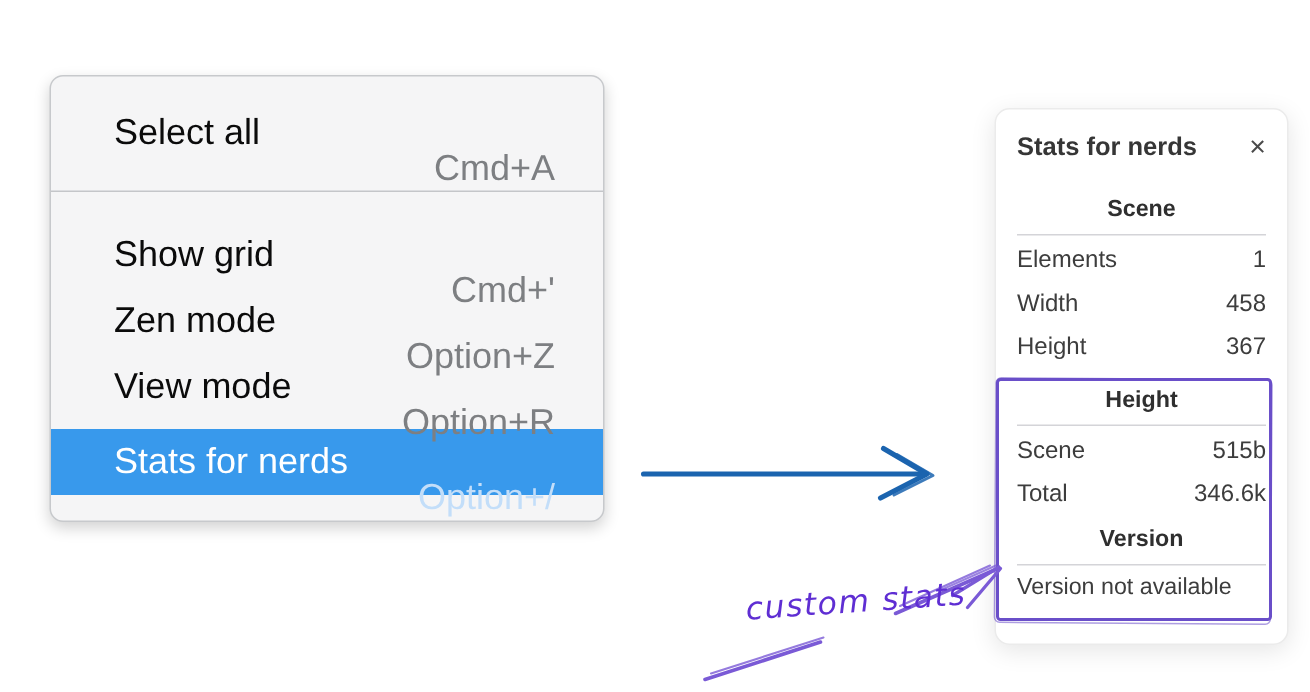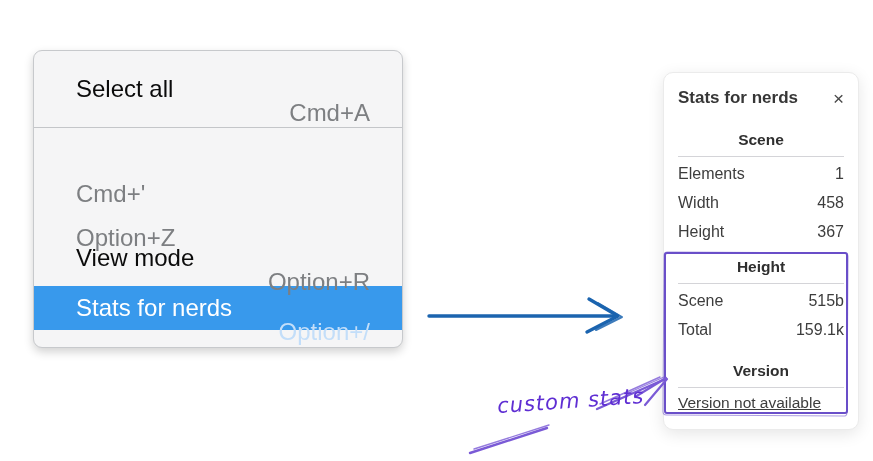--- a/index.html
+++ b/index.html
@@ -87,39 +87,38 @@
     font-weight: 300;
   }
   .stats-section-header {
     text-align: center;
     font-weight: bold;
     font-size: 15.5px;
     color: #2f2f2f;
   }
   .sec-scene-header   { margin-top: 20px; }
   .sec-storage-header { margin-top: 12px; }
-  .sec-version-header { margin-top: 18px; }
+  .sec-version-header { margin-top: 7px; }
   .stats-hr {
     border: none;
     border-top: 1px solid #d4d4d8;
     margin: 7px 0 2px 0;
   }
   .stats-row {
     display: flex;
     justify-content: space-between;
     font-size: 16px;
     line-height: 29px;
     color: #3d3d3d;
   }
   .stats-note {
     font-size: 15.5px;
     line-height: 26px;
     margin-top: 2px;
     color: #3d3d3d;
-    text-decoration: underline;
   }
 
   
   .custom-box {
     position: absolute;
     left: 664px; top: 252px;
     width: 184px; height: 162px;
     box-sizing: border-box;
     border: 2px solid #6a4fc9;
     border-radius: 3px;
@@ -153,23 +152,25 @@
 <div id="canvas">
 
   <div class="ctx-menu">
     <div class="ctx-row ctx-row-first">
       <span>Select all</span>
       <span class="shortcut">Cmd+A</span>
     </div>
     <div class="ctx-divider"></div>
     <div class="ctx-group2">
       <div class="ctx-row">
+        <span>Show grid</span>
         <span class="shortcut">Cmd+'</span>
       </div>
       <div class="ctx-row">
+        <span>Zen mode</span>
         <span class="shortcut">Option+Z</span>
       </div>
       <div class="ctx-row">
         <span>View mode</span>
         <span class="shortcut">Option+R</span>
       </div>
       <div class="ctx-row highlighted">
         <span>Stats for nerds</span>
         <span class="shortcut">Option+/</span>
       </div>
@@ -198,21 +199,21 @@
     </div>
 
     <div class="stats-section-header sec-storage-header">Height</div>
     <hr class="stats-hr">
     <div class="stats-row">
       <span>Scene</span>
       <span>515b</span>
     </div>
     <div class="stats-row">
       <span>Total</span>
-      <span>159.1k</span>
+      <span>346.6k</span>
     </div>
 
     <div class="stats-section-header sec-version-header">Version</div>
     <hr class="stats-hr">
     <div class="stats-note">Version not available</div>
   </div>
 
   <div class="custom-box"></div>
 
   <svg id="overlay-svg">

